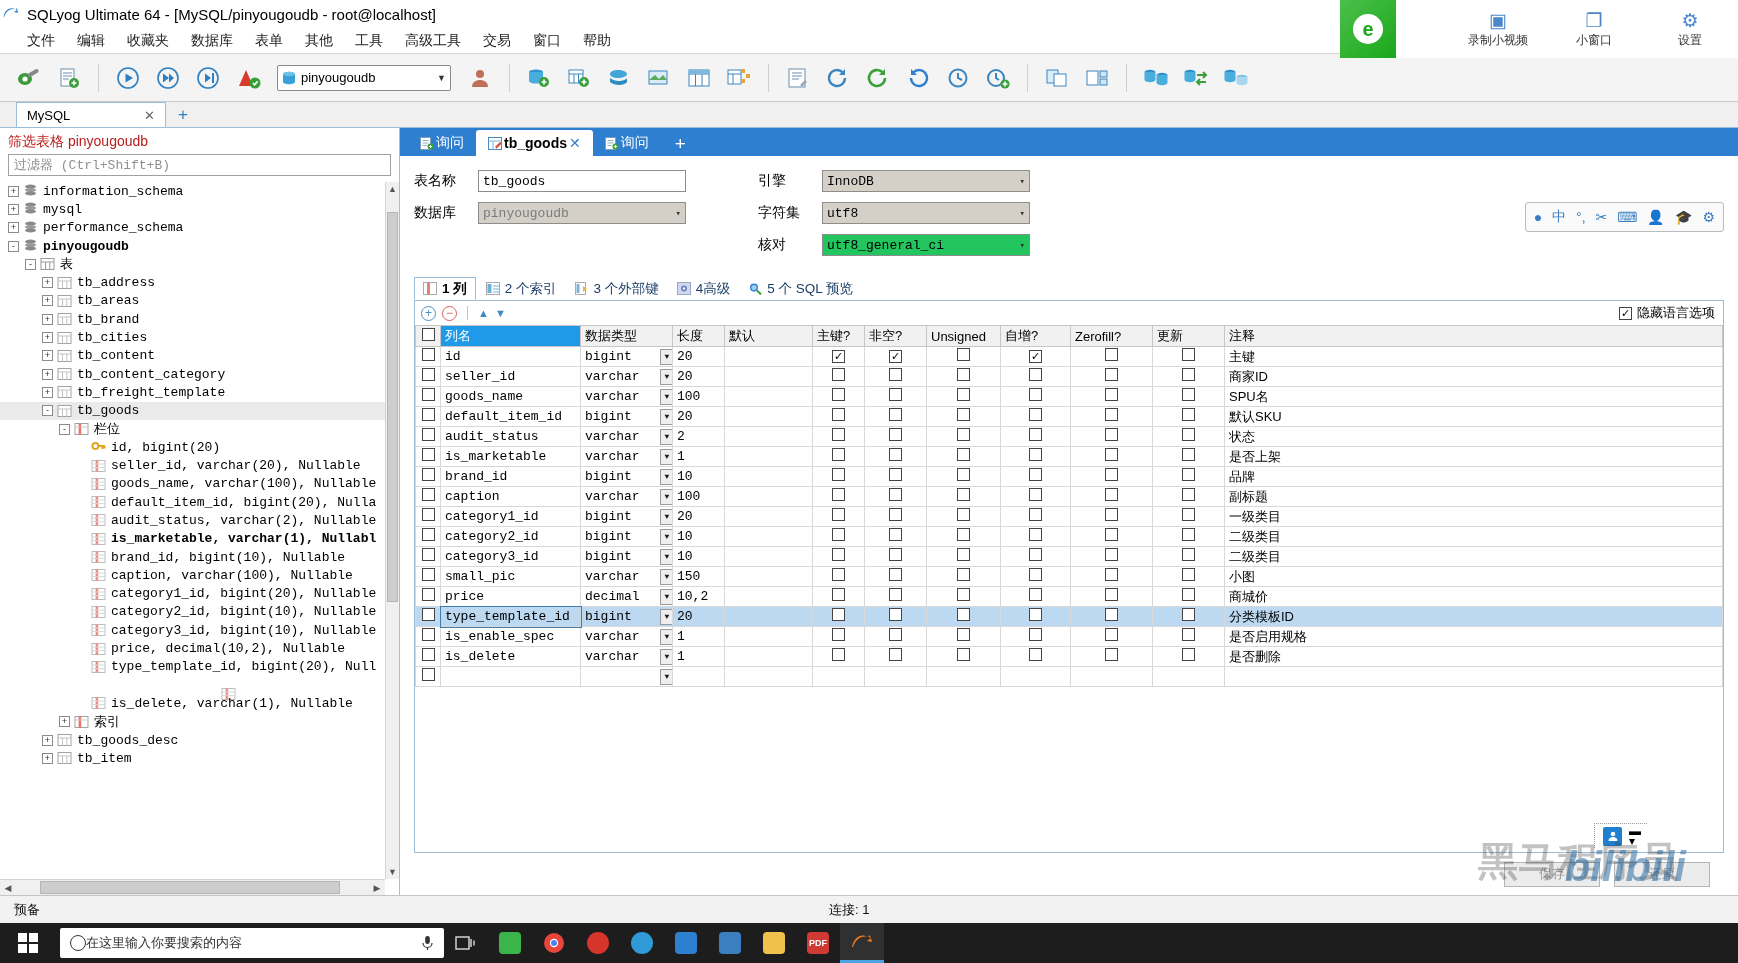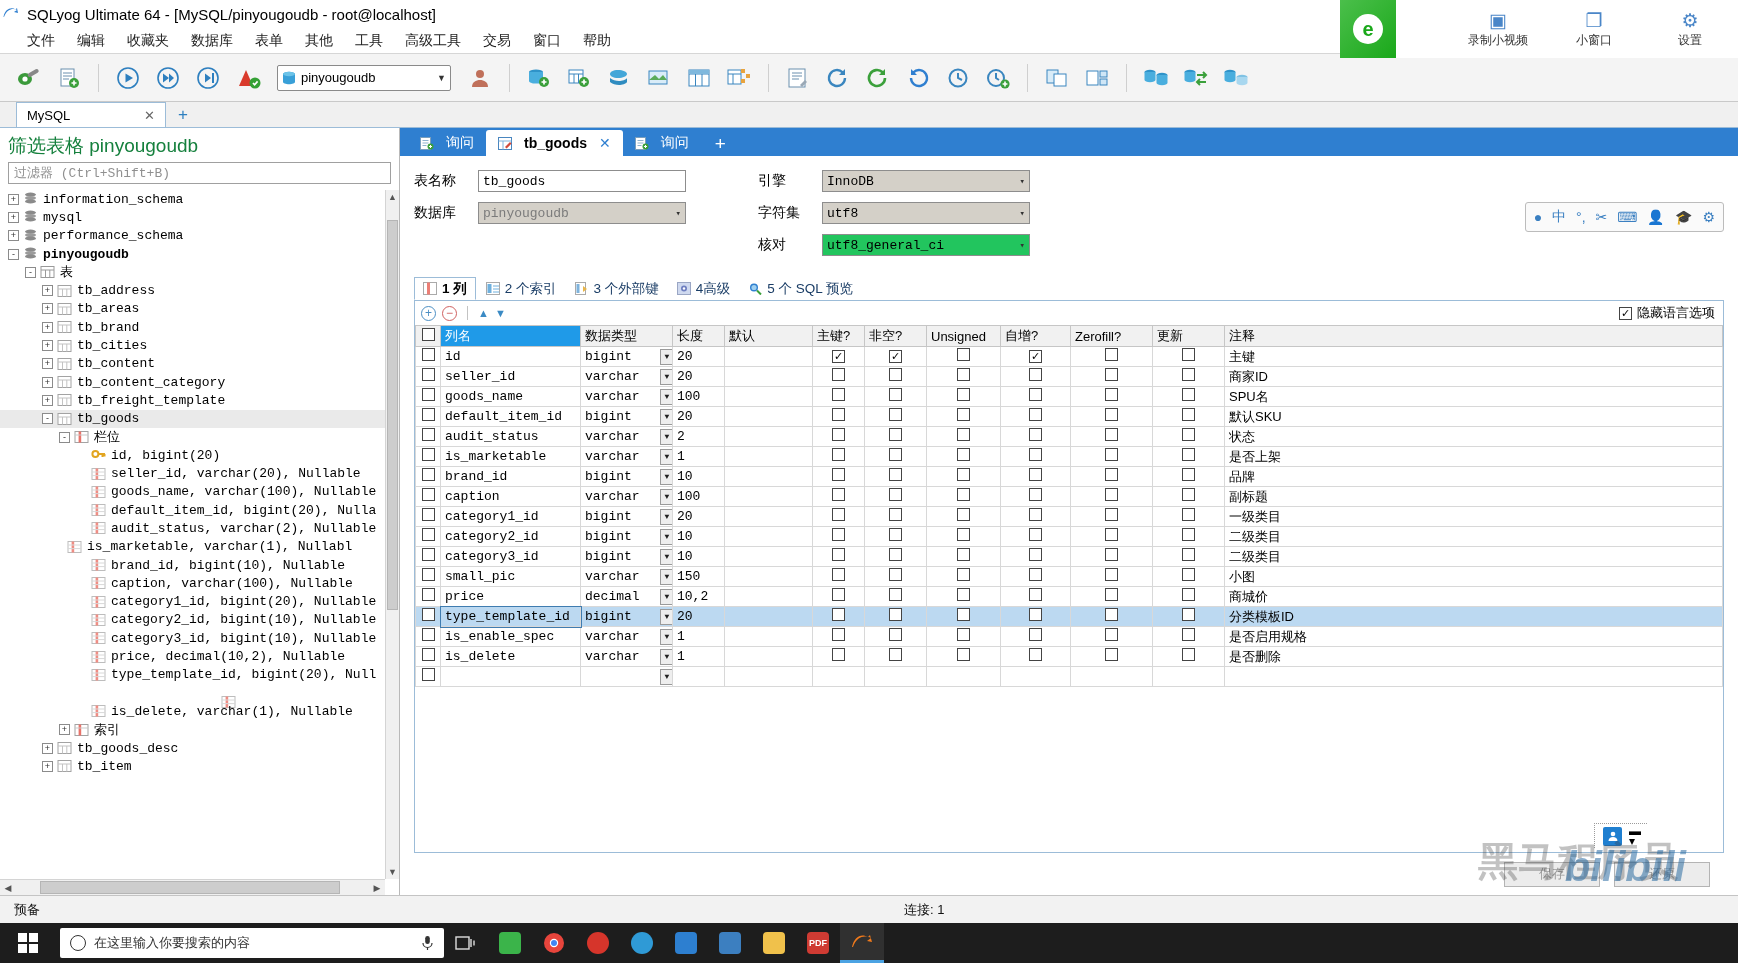--- a/index.html
+++ b/index.html
@@ -81,21 +81,21 @@
   .main{
     position:absolute; left:0; top:128px; right:0; bottom:68px;
     display:flex;
   }
   
   .left{
     width:400px; background:#fff; border-right:1px solid #b9b9b9;
     display:flex;flex-direction:column;
   }
   .left-title{
-    padding:5px 8px 3px 8px; font-size:19px; color:#15803d;
+    padding:5px 8px 3px 8px; font-size:14px; color:#b91c1c;
     font-family:"Liberation Sans",sans-serif;
   }
   .filter-box{
     margin:0 8px 6px 8px; height:22px; border:1px solid #a0a0a0;
     background:#fff; display:flex;align-items:center;padding:0 5px;
     color:#909090; font-size:13px; font-family:"Liberation Mono",monospace;
   }
   .tree-wrap{ flex:1; position:relative; overflow:hidden;}
   .tree{
     position:absolute; inset:0 14px 16px 0;
@@ -124,21 +124,21 @@
   }
   .hscroll .thumb{ position:absolute;top:1px;bottom:1px;left:40px;width:300px;background:#cdcdcd;border:1px solid #b5b5b5;}
   .hscroll .ar{ position:absolute;top:0;bottom:0;width:16px;text-align:center;font-size:9px;line-height:16px;color:#555;}
   
   .right{ flex:1; display:flex;flex-direction:column; background:#fff; position:relative;}
   .edtabs{
     height:28px; display:flex;align-items:flex-end;
     background:#2f7fd0; padding-left:8px;
   }
   .edtab{
-    height:26px; display:flex;align-items:center;gap:12px;
+    height:26px; display:flex;align-items:center;gap:2px;
     padding:0 12px; font-size:14px; color:#fff;
   }
   .edtab.active{
     background:#ffffff; color:#000; font-weight:bold;
     border-radius:3px 3px 0 0;
   }
   .edtab .ti{ font-size:13px;}
   .edtab .cl{ color:#2f7fd0; font-weight:normal; font-size:14px;}
   .edtab-plus{ color:#fff; font-size:19px; padding:0 14px; line-height:24px;}
   .form{
@@ -239,21 +239,21 @@
     width:96px;height:25px;border:1px solid #b4b4b4;background:#ececec;
     color:#9a9a9a; font-size:13px; display:flex;align-items:center;justify-content:center;
   }
   
   .statusbar{
     position:absolute; left:0; right:0; bottom:40px; height:28px;
     background:#f2f2f2; border-top:1px solid #c4c4c4;
     display:flex;align-items:center; font-size:13px; color:#111;
   }
   .sb-left{ padding-left:14px; }
-  .sb-conn{ position:absolute; left:904px; }
+  .sb-conn{ position:absolute; left:829px; }
   .wm1{
     position:absolute; right:210px; bottom:18px; font-size:13px; color:#2b6fad; opacity:.75;
     white-space:nowrap;
   }
   .wm-big{
     position:absolute; right:60px; bottom:74px; font-size:40px; font-weight:bold;
     color:#3a3a3a; opacity:.30; white-space:nowrap; font-family:"Liberation Sans",sans-serif;
   }
   .wm-bili{
     position:absolute; right:52px; bottom:72px; font-size:42px; font-weight:bold;
@@ -265,21 +265,21 @@
   
   .taskbar{
     position:absolute; left:0;right:0;bottom:0;height:40px;
     background:#1d1d1d; display:flex;align-items:center;
   }
   .tb-start{ width:56px;height:40px;display:flex;align-items:center;justify-content:center;}
   .win-logo{ width:20px;height:20px;display:grid;grid-template-columns:9px 9px;grid-template-rows:9px 9px;gap:2px;}
   .win-logo i{ background:#fff; display:block;}
   .tb-search{
     width:384px;height:30px;background:#fff;border-radius:2px;
-    display:flex;align-items:center;gap:8px;padding:0 10px;margin-left:4px;
+    display:flex;align-items:center;padding:0 10px;margin-left:4px;
     font-size:13px;color:#333;
   }
   .tb-search .cir{ width:16px;height:16px;border:1.6px solid #333;border-radius:50%;flex:none;}
   .tb-ico{
     width:44px;height:40px;display:flex;align-items:center;justify-content:center;
   }
   .tb-ico .sq{ width:22px;height:22px;border-radius:4px;}
   .tb-ico.active{ border-bottom:3px solid #4ba3e3; background:#303030;}
   svg{display:block;}
 </style>
@@ -723,21 +723,21 @@
             <span class="exp none"></span>
             <span class="ticon">
               <svg width="15" height="14" viewBox="0 0 15 14">
                 <rect x="1" y="1.5" width="13" height="11" fill="#fff" stroke="#bdbdbd"></rect>
                 <rect x="4.6" y="1.5" width="2.6" height="11" fill="#ef8d84"></rect>
                 <path d="M1 5h13M1 8.6h13" stroke="#d8d8d8"></path>
               </svg>
             </span>
             <span class="tlabel">audit_status, varchar(2), Nullable</span>
           </div>
-          <div class="tnode" style="padding-left: 52px;">
+          <div class="tnode" style="padding-left: 76px; font-weight: bold;">
             <span class="exp none"></span>
             <span class="ticon">
               <svg width="15" height="14" viewBox="0 0 15 14">
                 <rect x="1" y="1.5" width="13" height="11" fill="#fff" stroke="#bdbdbd"></rect>
                 <rect x="4.6" y="1.5" width="2.6" height="11" fill="#ef8d84"></rect>
                 <path d="M1 5h13M1 8.6h13" stroke="#d8d8d8"></path>
               </svg>
             </span>
             <span class="tlabel">is_marketable, varchar(1), Nullabl</span>
           </div>

